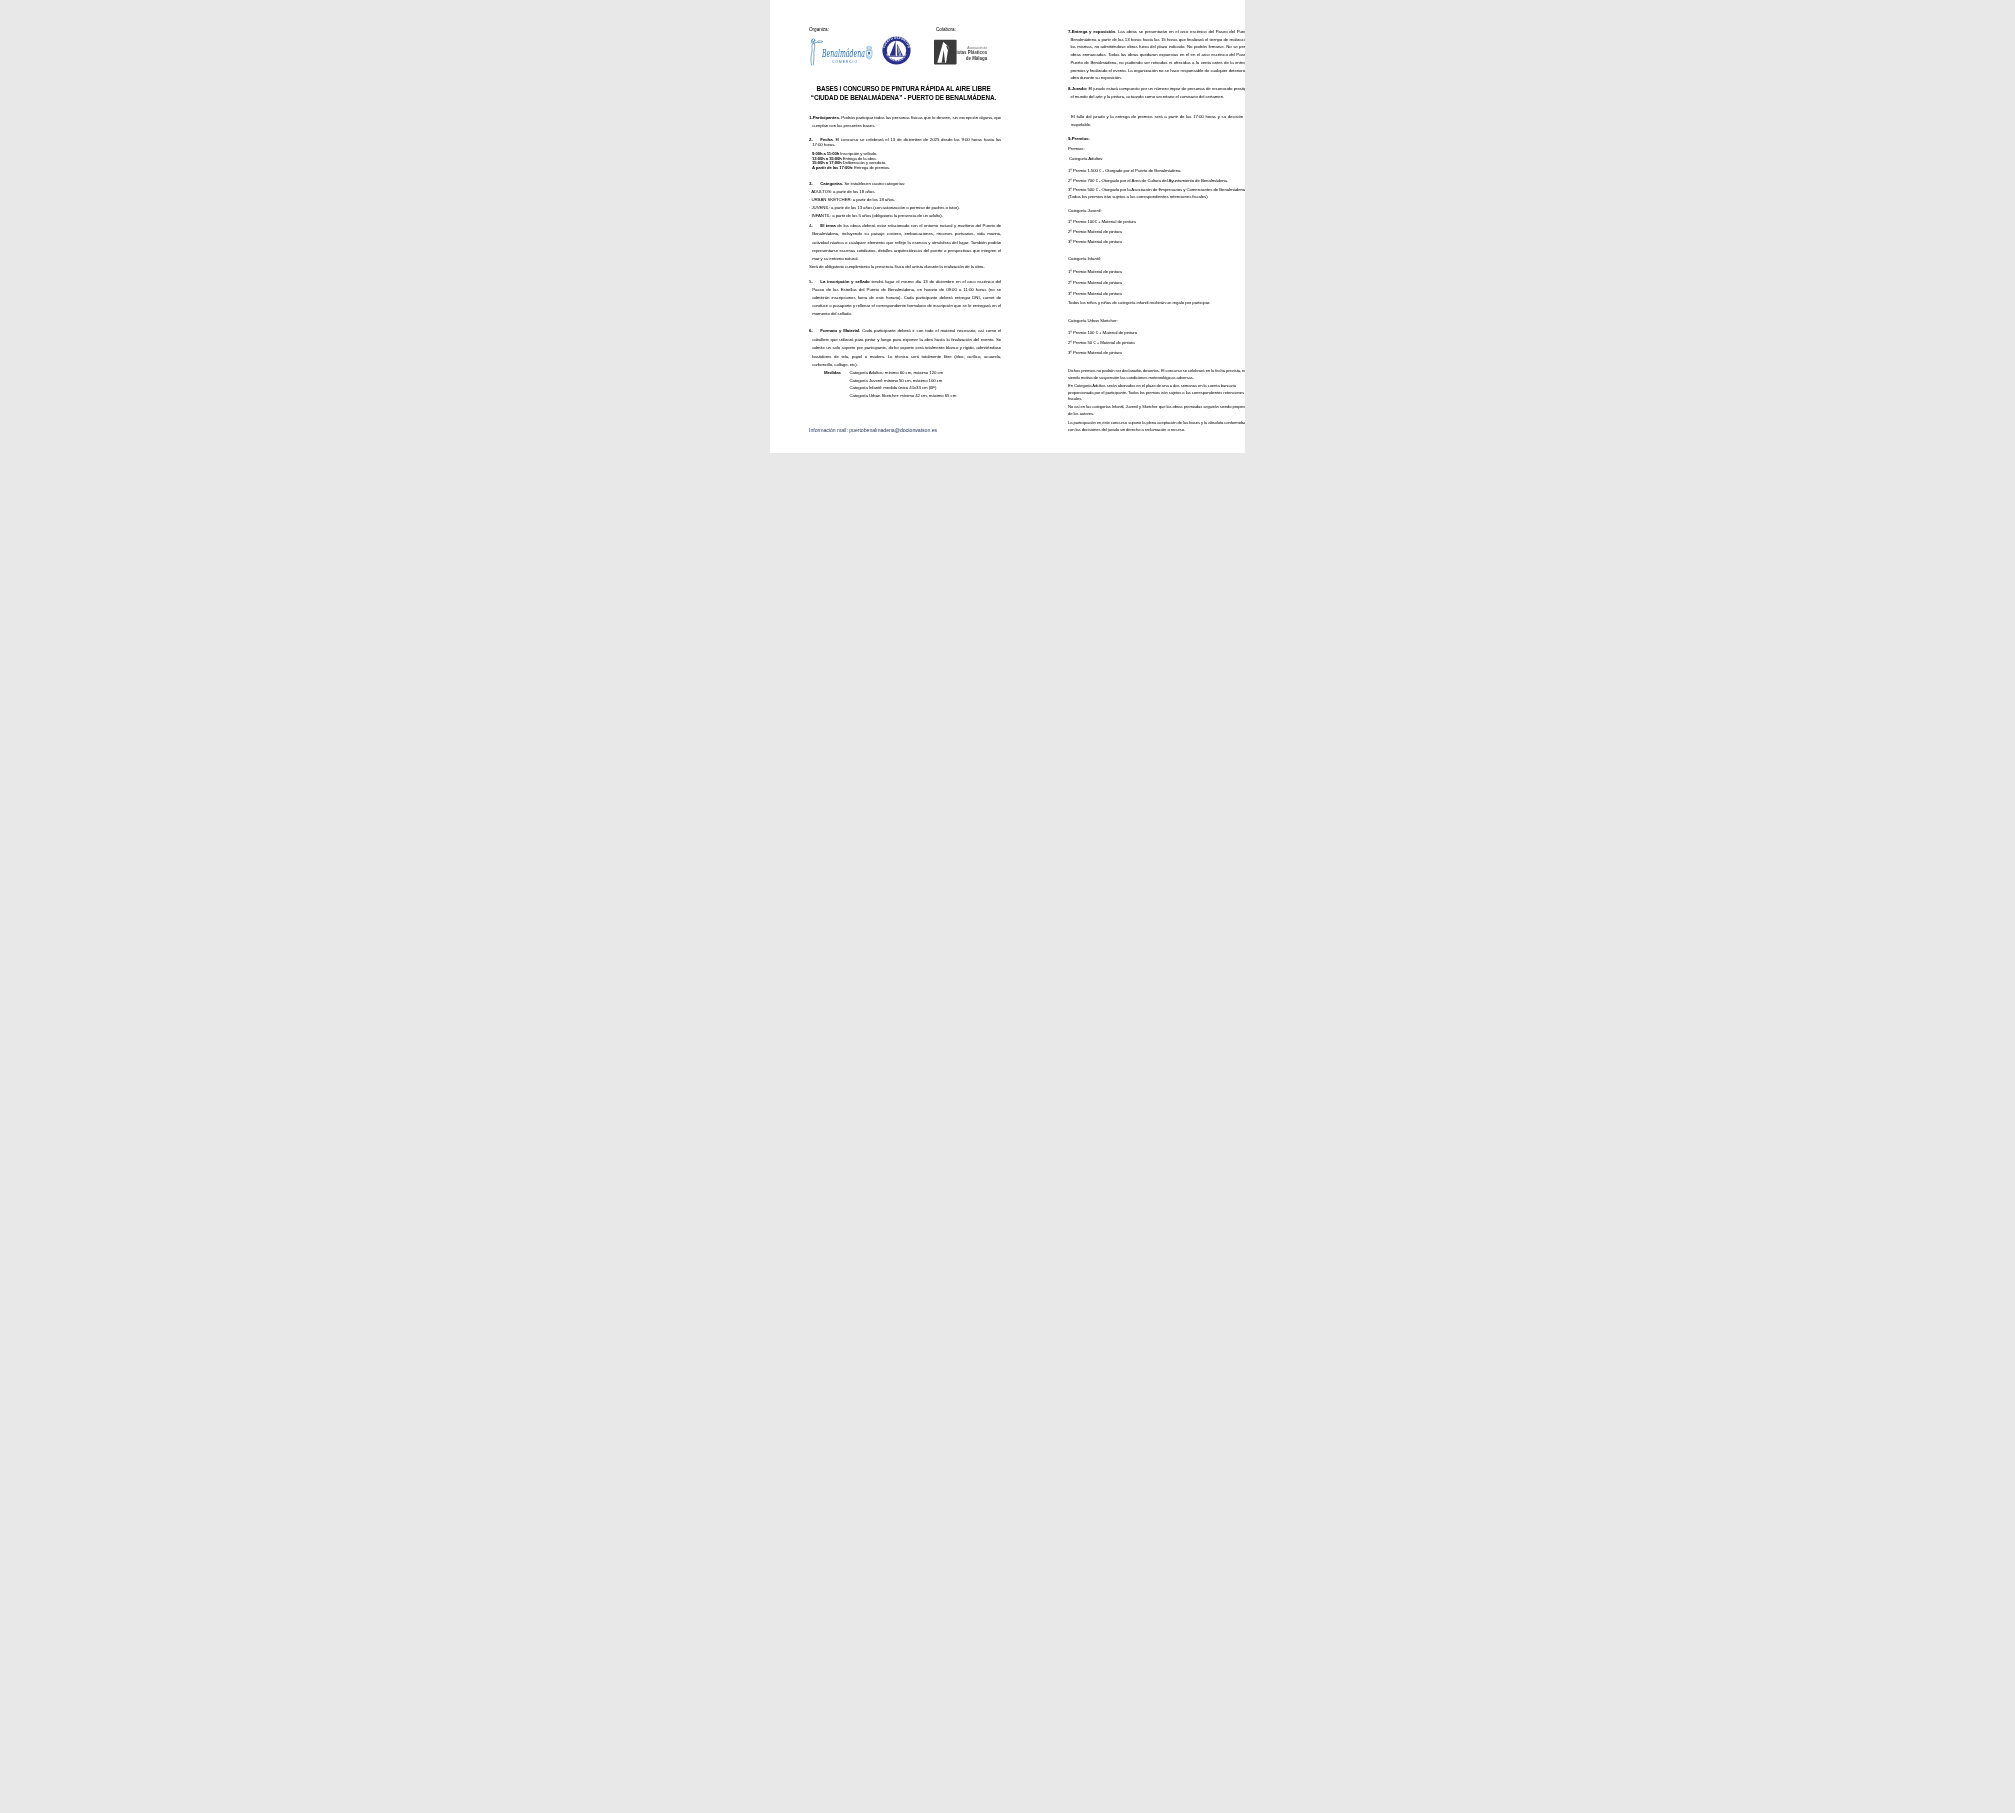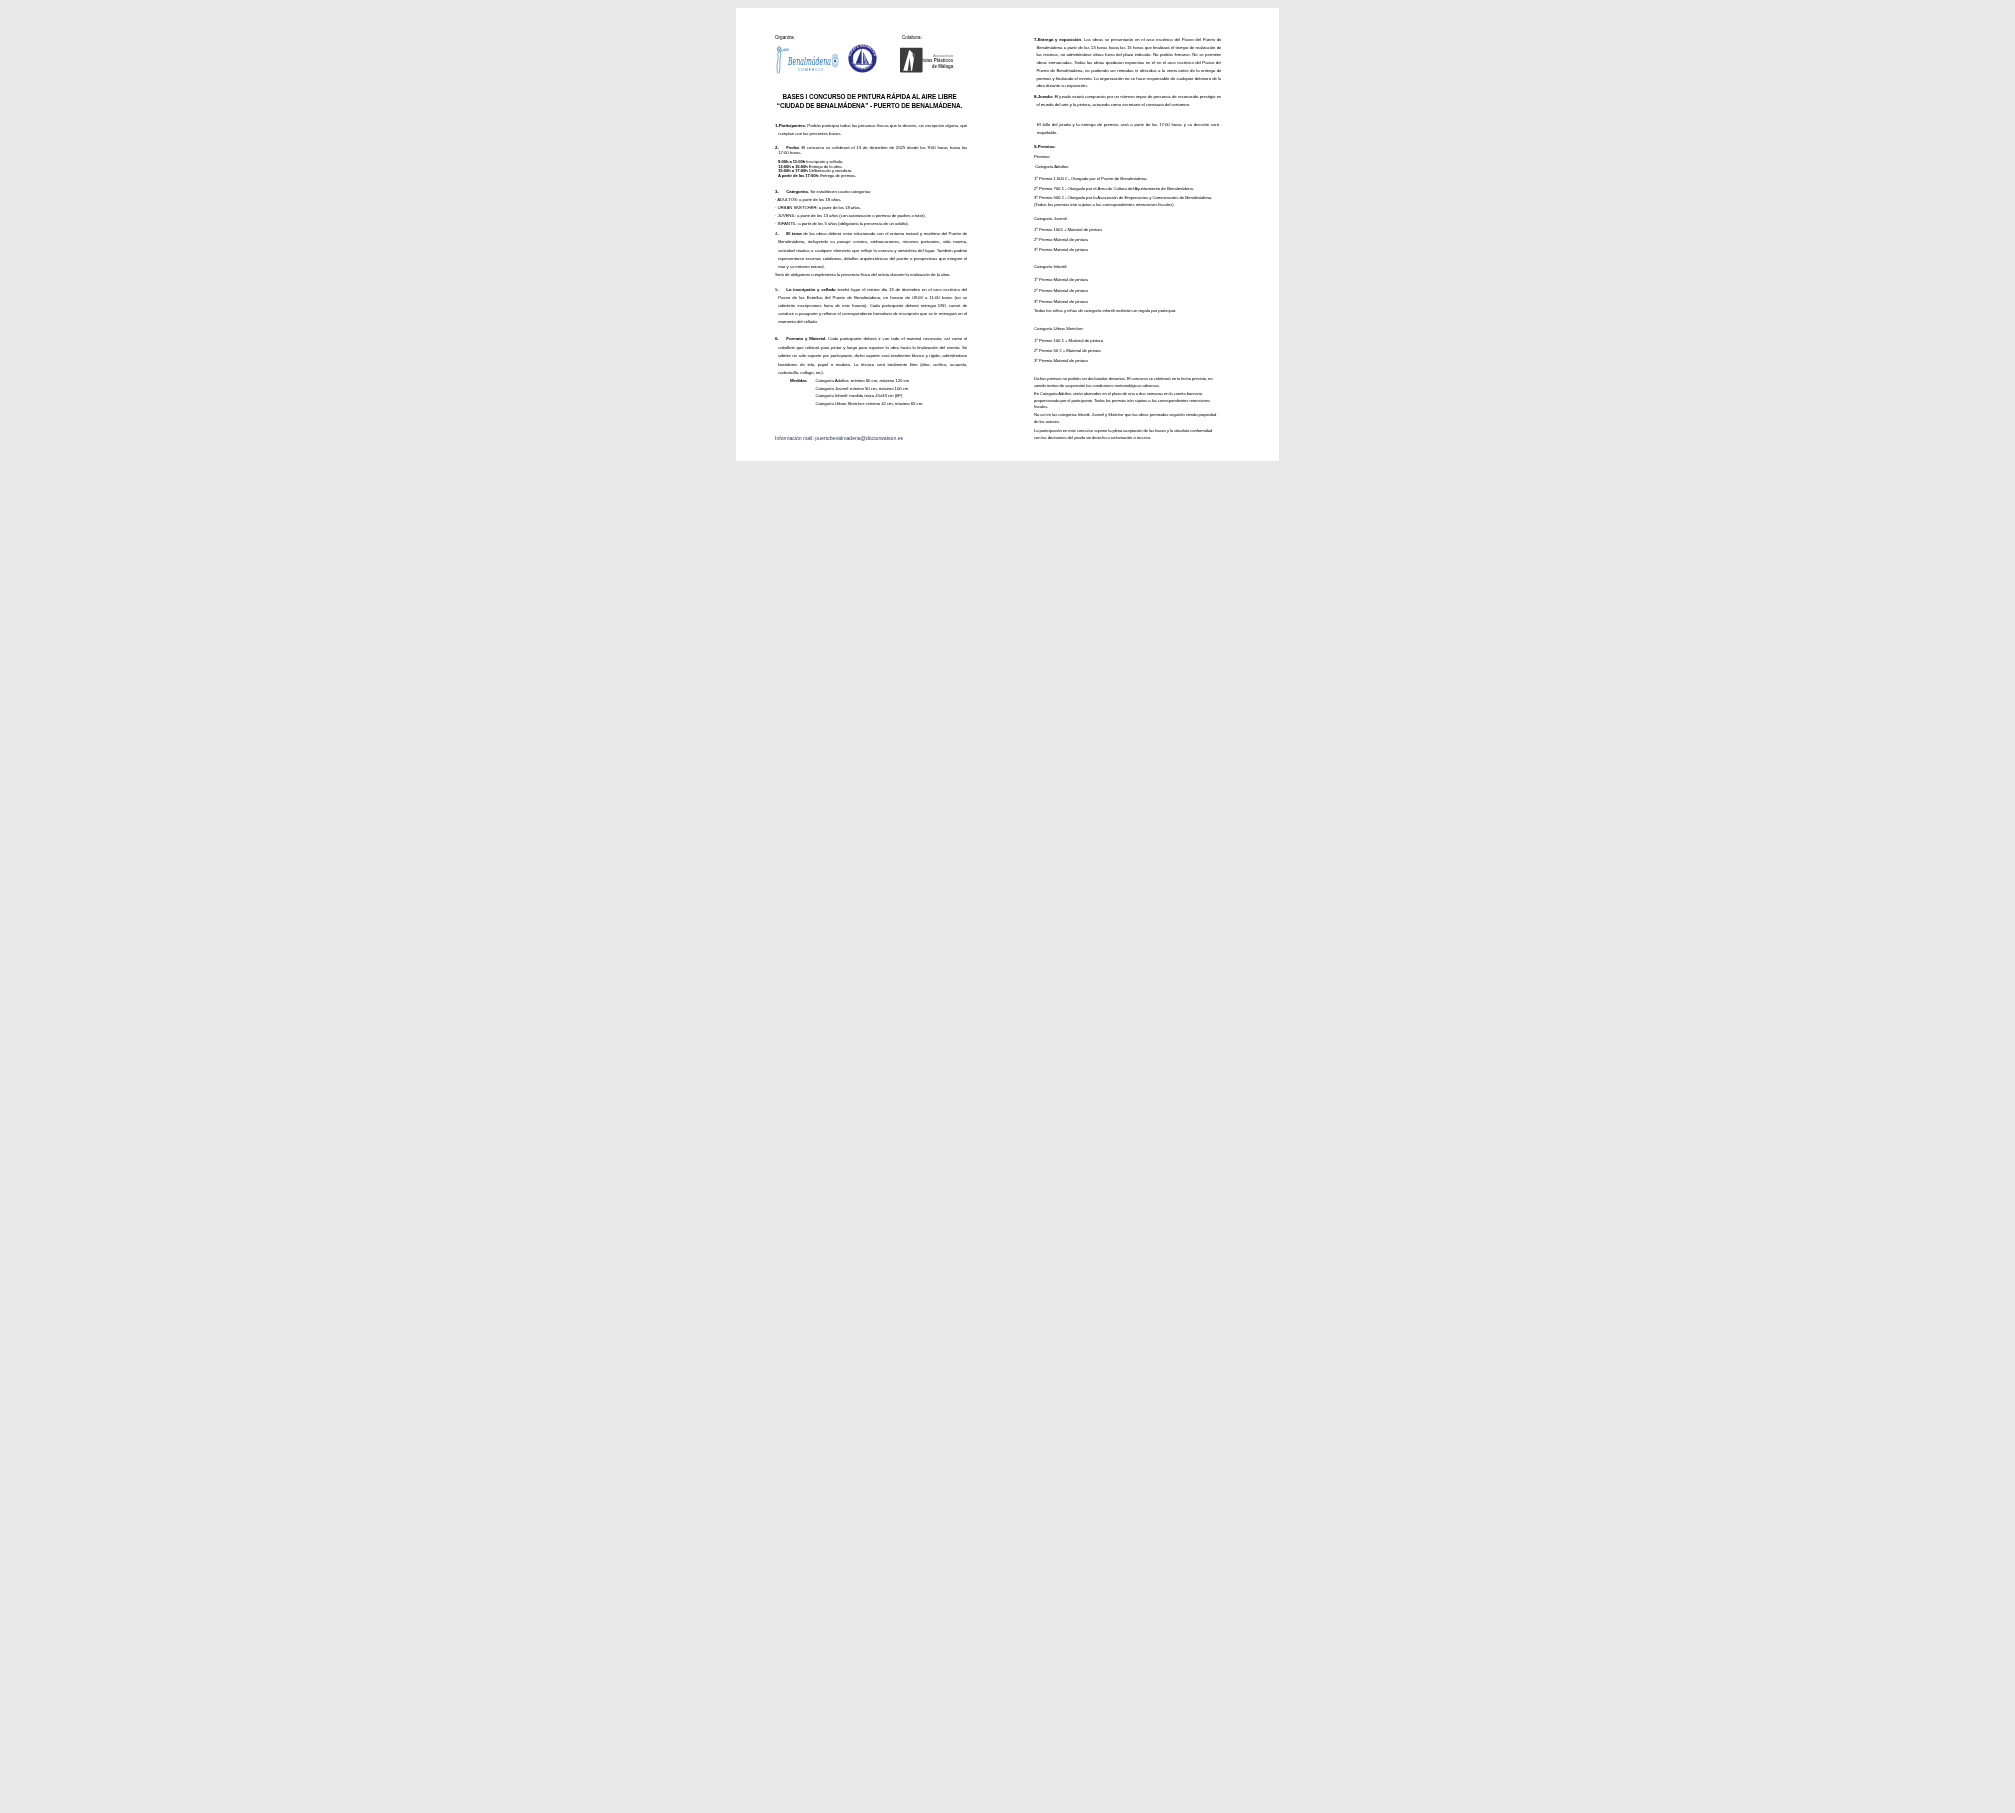--- a/index.html
+++ b/index.html
@@ -1,19 +1,19 @@
 <!DOCTYPE html>
 <html style="font-size:6.4px"><head>
 <meta charset="utf-8">
 <style>
   html,body { margin:0; padding:0; background:#e8e8e8; }
   .page {
-    position:relative; width:543px; height:453px; background:#ffffff;
+    position:relative; width:475px; height:453px; background:#ffffff;
     font-family:"Liberation Sans", sans-serif; color:#000; overflow:hidden;
-    margin:8px auto;
+    margin:0 auto;
   }
   .abs { position:absolute; }
   .t { font-size:4.4px; letter-spacing:-0.1px; }
   .just { text-align:justify; }
   .hang { padding-left:3.2px; text-indent:-3.2px; }
   .clip { overflow:hidden; }
   .num { display:inline-block; width:11.3px; text-indent:0; }
   .label { font-size:4.6px; }
   .title { font-size:6.4px; font-weight:bold; text-align:center; line-height:8.5px; letter-spacing:-0.1px; }
   .sched { font-size:4.2px; line-height:4.6px; letter-spacing:-0.1px; }

